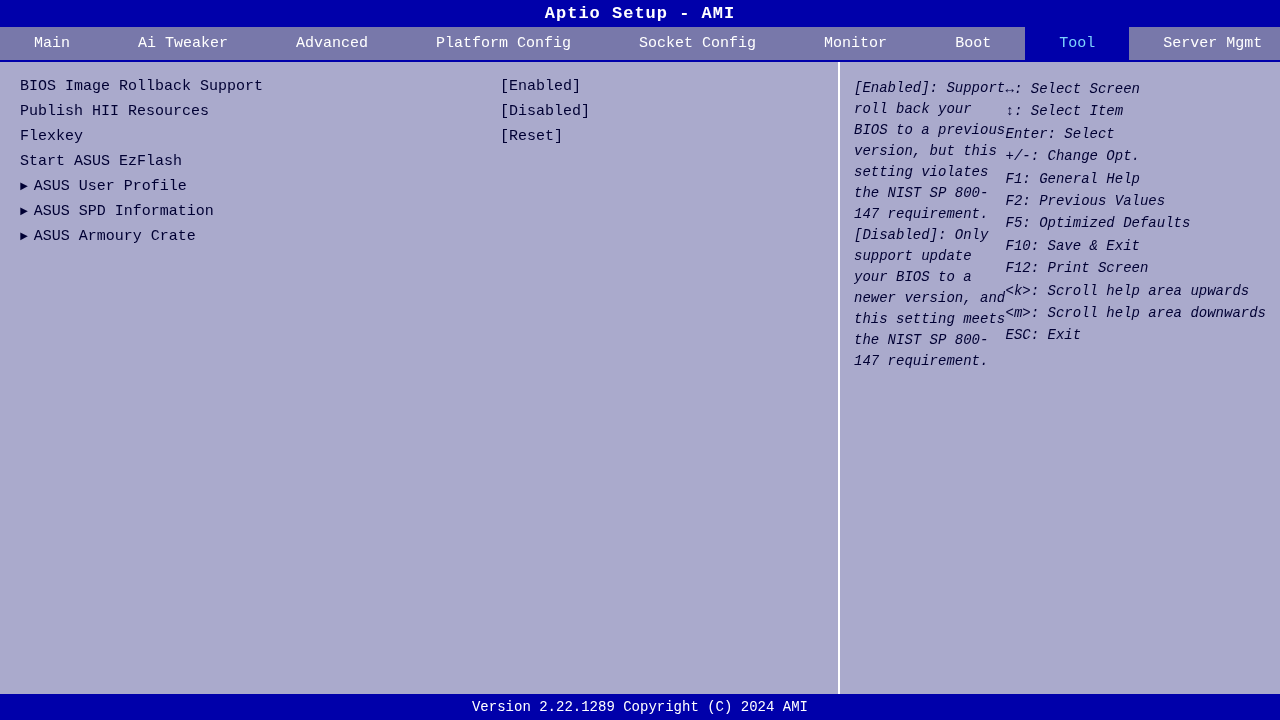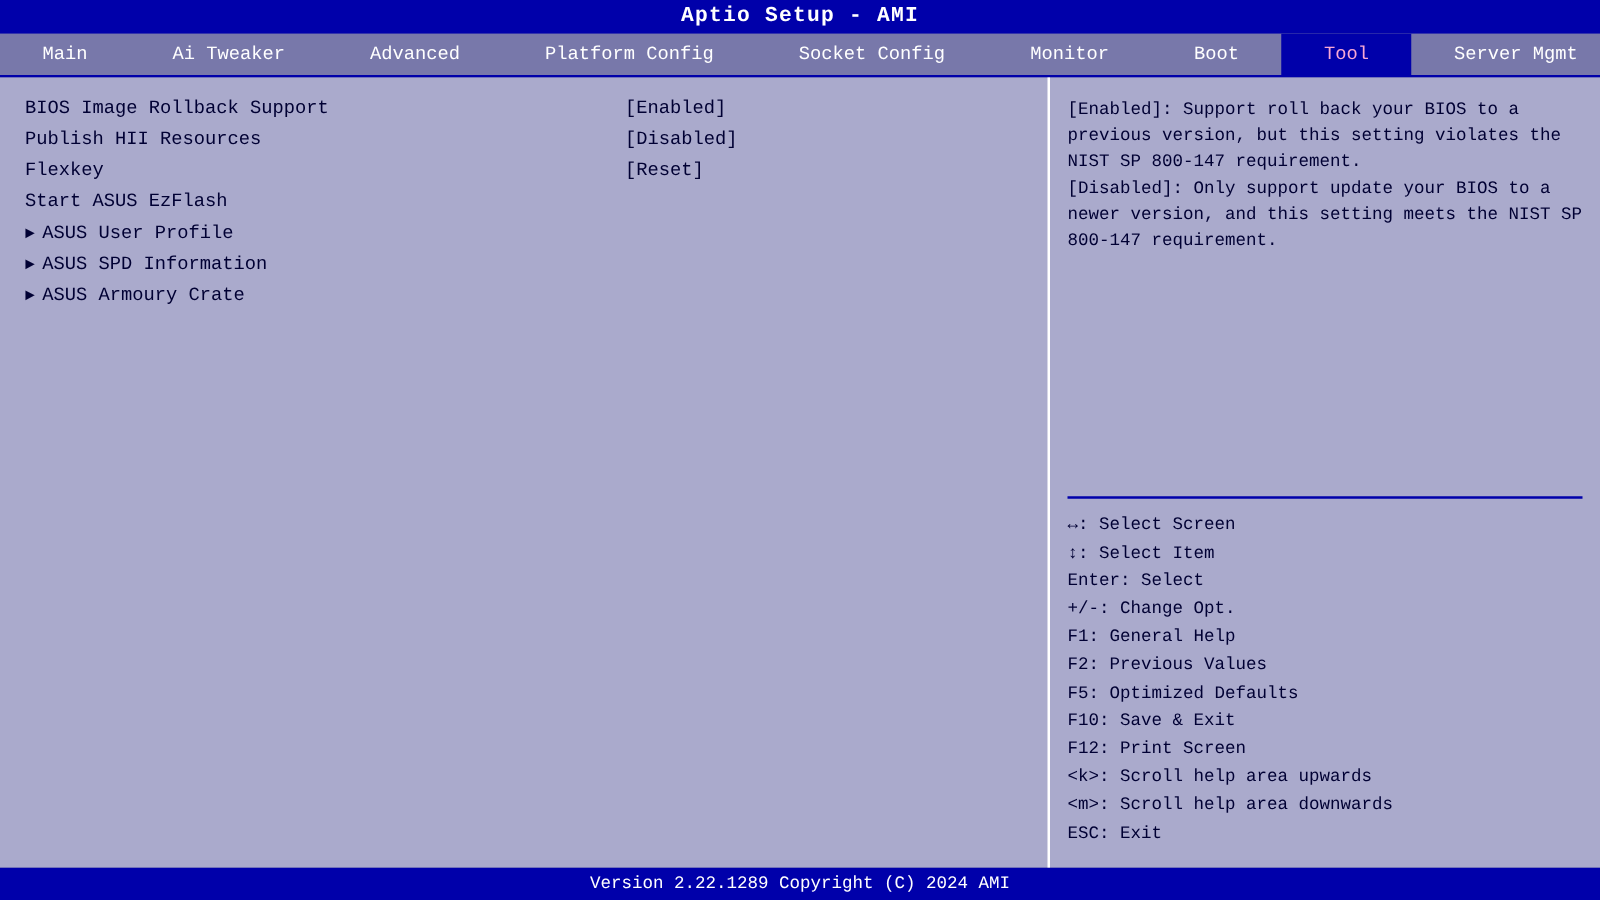--- a/index.html
+++ b/index.html
@@ -38,21 +38,21 @@
     .nav-item {
       color: #ffffff;
       padding: 8px 34px;
       cursor: pointer;
       font-size: 15px;
       white-space: nowrap;
     }
 
     .nav-item.selected {
       background-color: #0000aa;
-      color: #f9a8d4;
+      color: #7dd3fc;
     }
 
     #main-content {
       display: flex;
       height: calc(720px - 56px - 30px - 2px);
     }
 
     #left-panel {
       background-color: #aaaacc;
       width: 840px;
@@ -86,21 +86,21 @@
       font-size: 15px;
     }
 
     #right-panel {
       background-color: #aaaacc;
       flex: 1;
       padding: 16px 14px;
       font-size: 14px;
       color: #000033;
       display: flex;
-      flex-direction: column;
+      font-style: italic;
     }
 
     #help-text {
       flex: 1;
       line-height: 1.5;
       font-size: 14px;
     }
 
     #help-divider {
       border: none;

